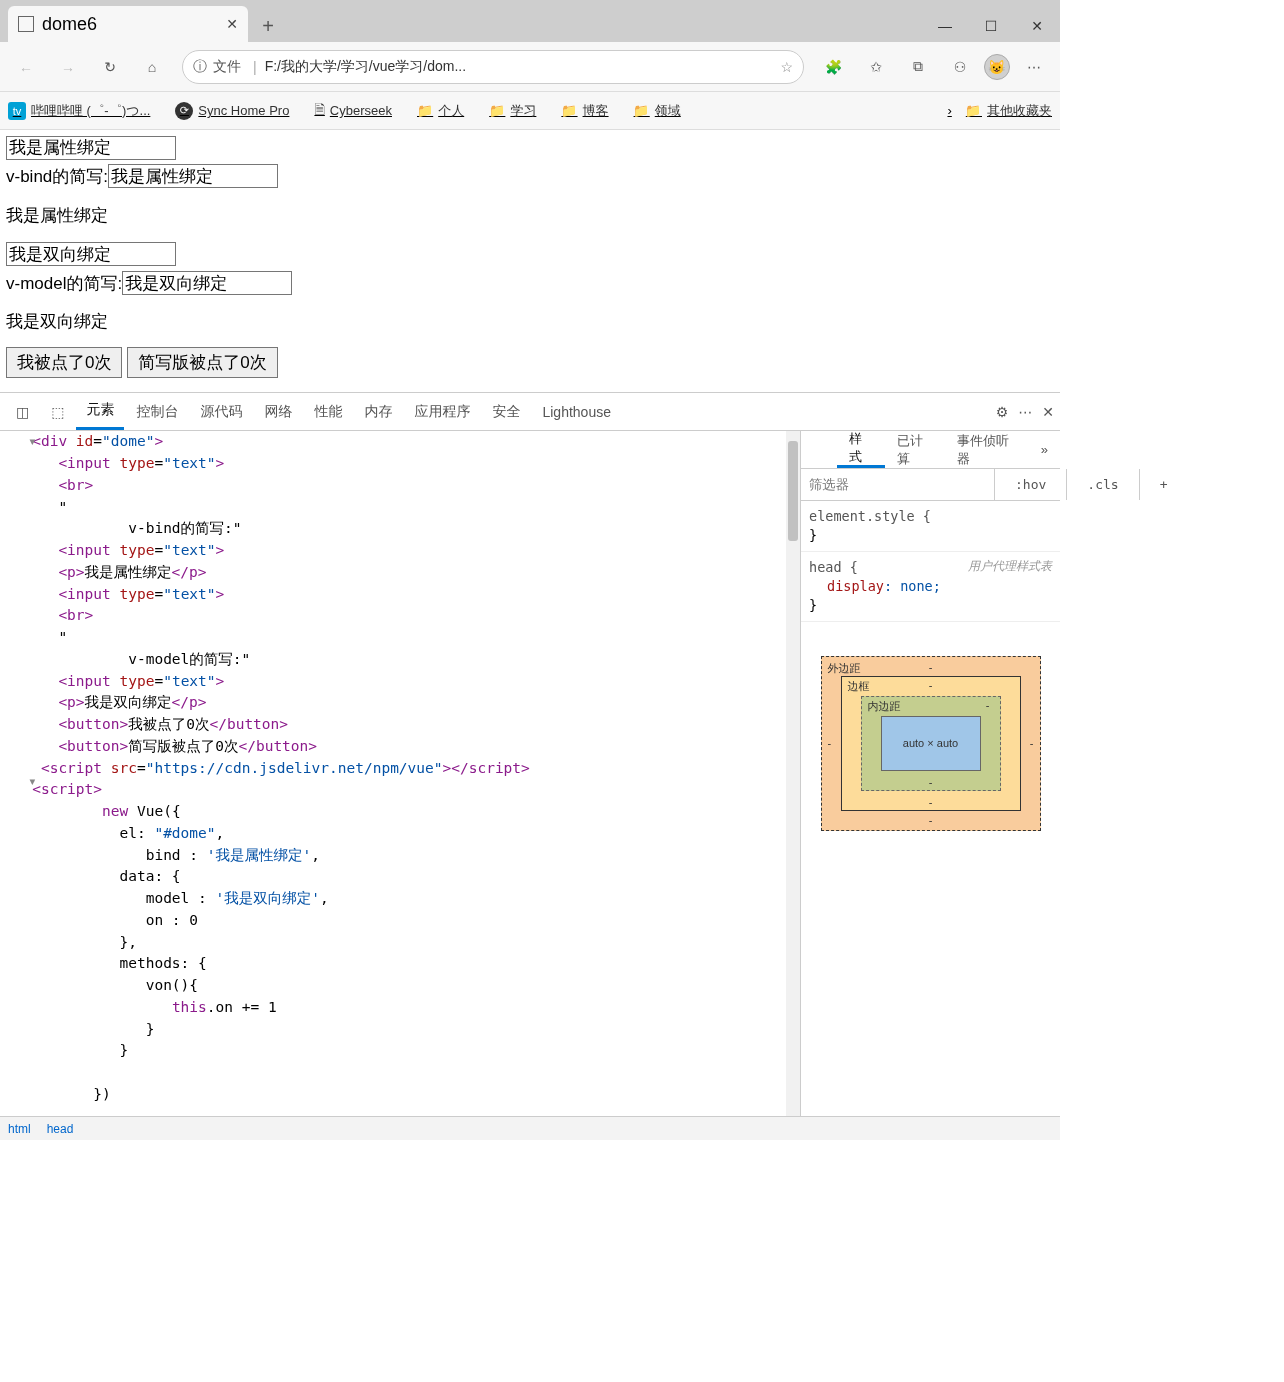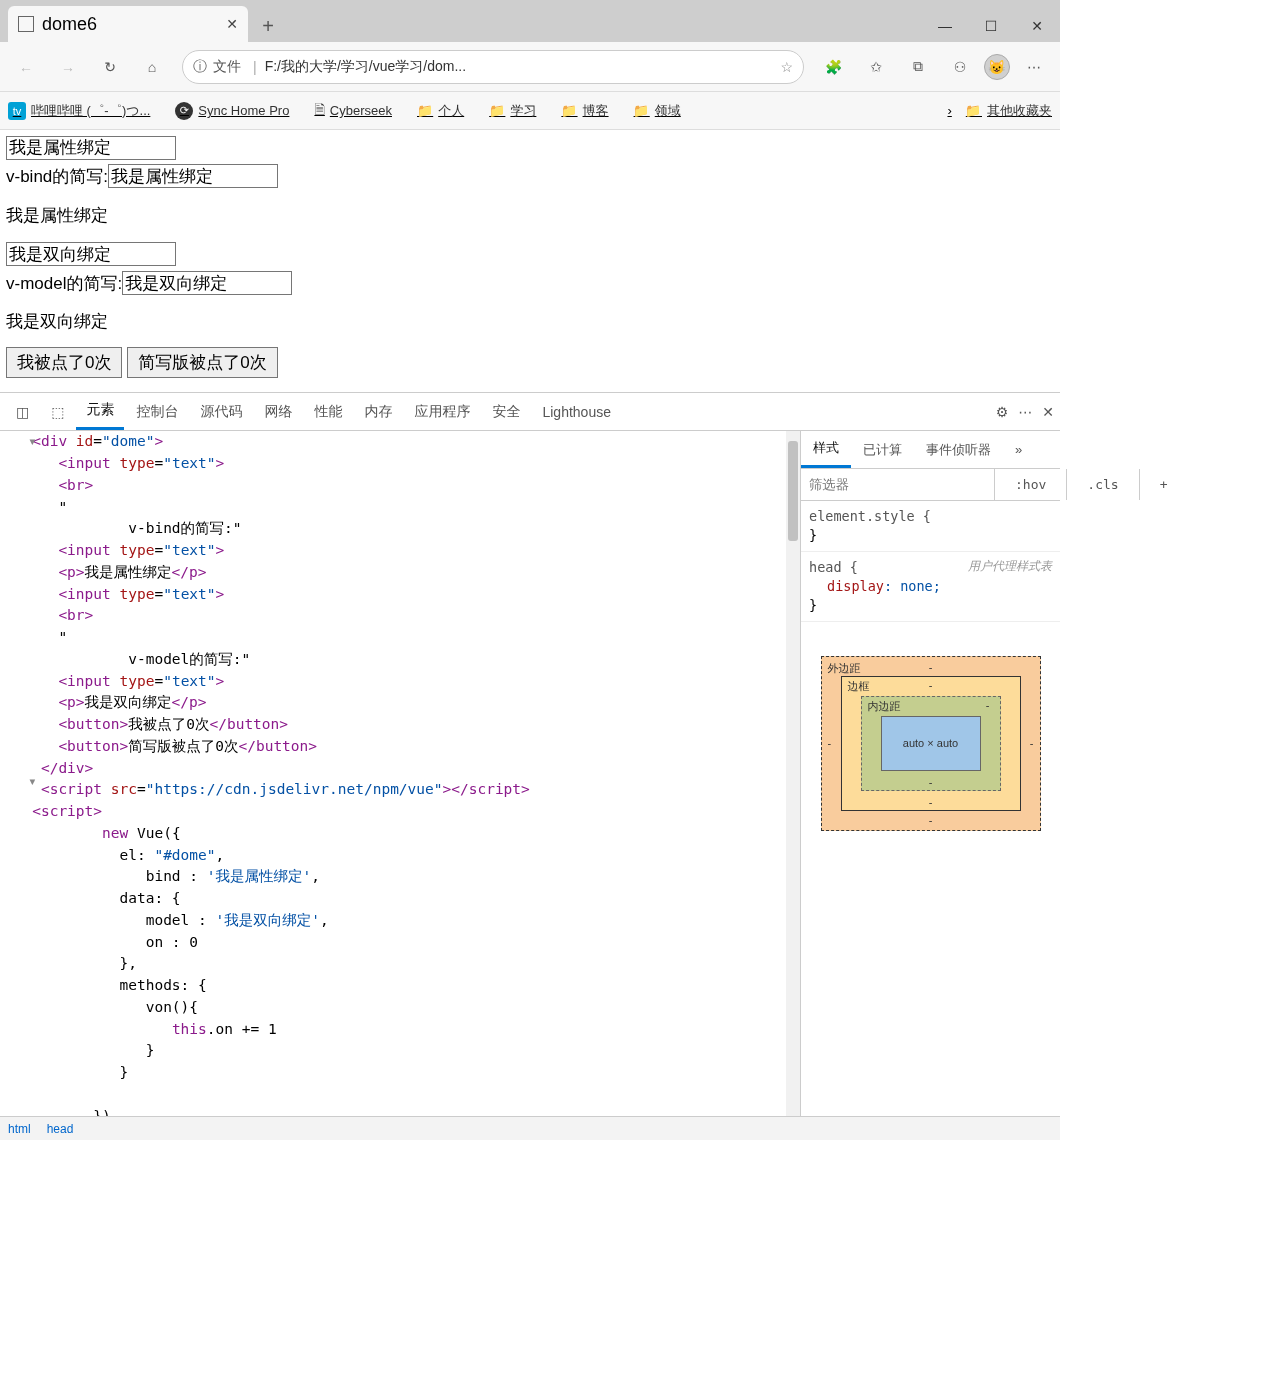--- a/index.html
+++ b/index.html
@@ -56,21 +56,21 @@
 .tag { color:#8b1a8b; }
 .attr { color:#a31515; }
 .val { color:#0451a5; }
 .str { color:#0451a5; }
 .kw { color:#8b1a8b; }
 .this { color:#8b1a8b; }
 .scrlv { position:absolute; right:0; top:0; bottom:0; width:14px; background:#f1f1f1; }
 .scrlv .thumb { position:absolute; left:2px; right:2px; top:10px; height:100px; background:#c1c1c1; border-radius:3px; }
 
 .dt-styles { width:260px; border-left:1px solid #ccc; display:flex; flex-direction:column; font-size:13px; }
-.st-tabs { height:38px; display:flex; align-items:center; border-bottom:1px solid #ccc; }
+.st-tabs { height:38px; display:flex; align-items:center; border-bottom:1px solid #ccc;padding-left:36px; }
 .st-tab { padding:0 12px; height:100%; display:flex; align-items:center; color:#555; }
 .st-tab.active { color:#111; border-bottom:3px solid #0078d4; }
 .st-filter { height:32px; display:flex; align-items:center; border-bottom:1px solid #ccc; }
 .st-filter input { flex:1; border:none; padding:0 8px; height:100%; color:#888; }
 .st-filter .btn { padding:0 20px; border-left:1px solid #ccc; height:100%; display:flex; align-items:center; font-family:Consolas,monospace; color:#555; }
 .st-rules { padding:6px 8px; font-family:Consolas,monospace; font-size:13.5px; line-height:1.4; border-bottom:1px solid #eee; }
 .sel { color:#555; }
 .prop { color:#0451a5; margin-left:18px; }
 .ua { float:right; color:#999; font-style:italic; font-family:"Microsoft YaHei"; font-size:12px; }
 .boxmodel { margin:34px auto 0; width:220px; position:relative; }
@@ -200,21 +200,20 @@
 <div class="ln">      <span class="tag">&lt;input</span> <span class="attr">type</span>=<span class="val">"text"</span><span class="tag">&gt;</span></div>
 <div class="ln">      <span class="tag">&lt;p&gt;</span><span>我是属性绑定</span><span class="tag">&lt;/p&gt;</span></div>
 <div class="ln">      <span class="tag">&lt;input</span> <span class="attr">type</span>=<span class="val">"text"</span><span class="tag">&gt;</span></div>
 <div class="ln">      <span class="tag">&lt;br&gt;</span></div>
 <div class="ln">      "</div>
 <div class="ln">              <span>v-model的简写:"</span></div>
 <div class="ln">      <span class="tag">&lt;input</span> <span class="attr">type</span>=<span class="val">"text"</span><span class="tag">&gt;</span></div>
 <div class="ln">      <span class="tag">&lt;p&gt;</span><span>我是双向绑定</span><span class="tag">&lt;/p&gt;</span></div>
 <div class="ln">      <span class="tag">&lt;button&gt;</span><span>我被点了0次</span><span class="tag">&lt;/button&gt;</span></div>
 <div class="ln">      <span class="tag">&lt;button&gt;</span><span>简写版被点了0次</span><span class="tag">&lt;/button&gt;</span></div>
-<div class="ln">    <span class="tag">&lt;/div&gt;</span></div>
 <div class="ln">    <span class="tag">&lt;script</span> <span class="attr">src</span>=<span class="val">"https://cdn.jsdelivr.net/npm/vue"</span><span class="tag">&gt;&lt;/script&gt;</span></div>
 <div class="ln"><span class="tri" style="top:340px">▾</span>   <span class="tag">&lt;script&gt;</span></div>
 <div class="ln">           <span class="kw">new</span> Vue({</div>
 <div class="ln">             el: <span class="str">"#dome"</span>,</div>
 <div class="ln">                bind : <span class="str">'我是属性绑定'</span>,</div>
 <div class="ln">             data: {</div>
 <div class="ln">                model : <span class="str">'我是双向绑定'</span>,</div>
 <div class="ln">                on : 0</div>
 <div class="ln">             },</div>
 <div class="ln">             methods: {</div>

